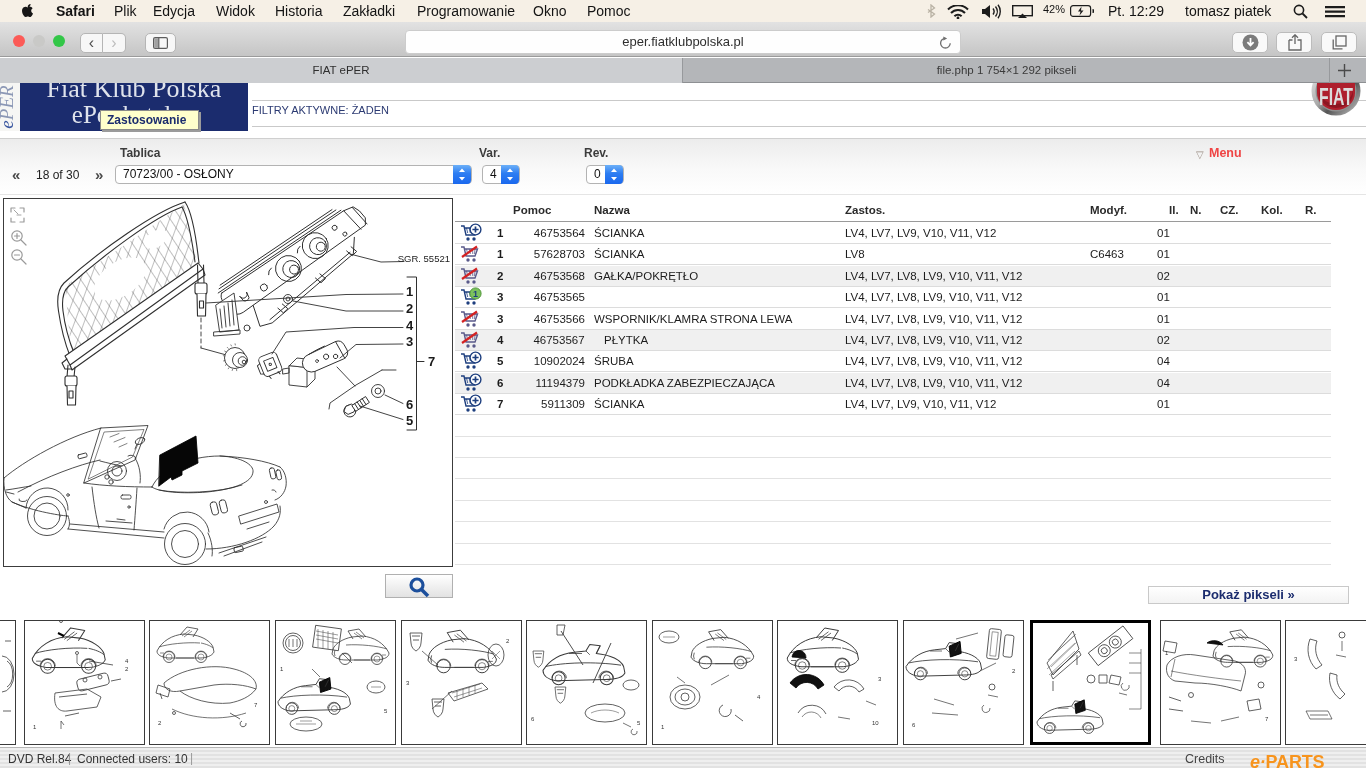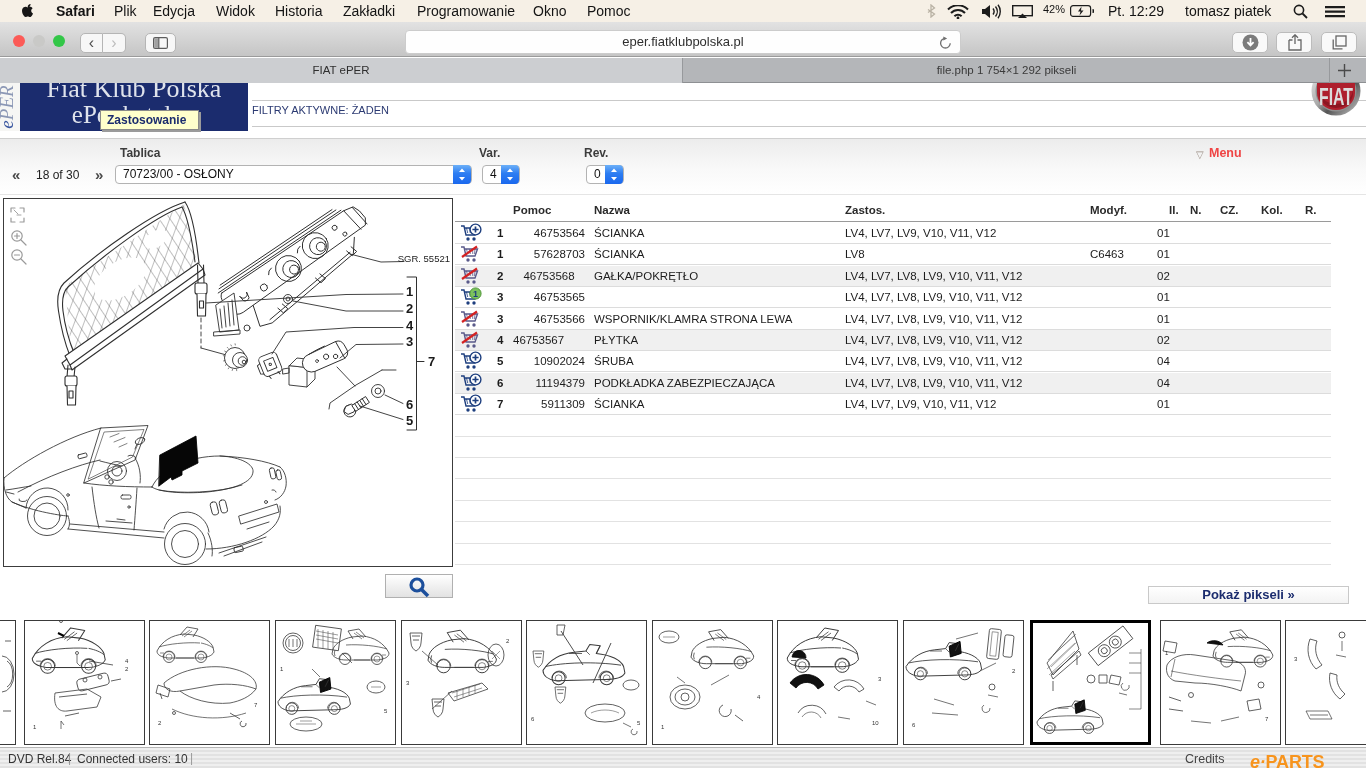--- a/index.html
+++ b/index.html
@@ -458,21 +458,21 @@
       </div>
       <div class="trow rsep gray" style="top:65.8px;">
         <div style="left:5px;top:0px;"><svg width="24" height="20" viewBox="0 0 24 20">
             <path d="M1 3 h3 l2 9 h9 l2.5-7 H5" stroke="#5a5a8a" stroke-width="1.4" fill="none"></path>
             <path d="M6.5 5 l1.2 5 M9.5 5 l0.8 5 M12.5 5 l0.3 5 M15 5 l-0.5 5" stroke="#5a5a8a" stroke-width="0.8" fill="none"></path>
             <circle cx="8" cy="16" r="1.7" fill="#5a5a8a"></circle>
             <circle cx="14" cy="16" r="1.7" fill="#5a5a8a"></circle>
             <path d="M2 13 L17 2.5" stroke="#d42222" stroke-width="2.2"></path>
           </svg></div>
         <div style="left:42px;font-weight:bold;">2</div>
-        <div style="left:58px;width:72px;text-align:center;">46753568</div>
+        <div style="left:58px;width:72px;text-align:right;">46753568</div>
         <div style="left:139px;">GAŁKA/POKRĘTŁO</div>
         <div style="left:390px;">LV4, LV7, LV8, LV9, V10, V11, V12</div>
         <div style="left:635px;"></div>
         <div style="left:702px;">02</div>
       </div>
       <div class="trow rsep" style="top:87.19999999999999px;">
         <div style="left:5px;top:0px;"><svg width="24" height="20" viewBox="0 0 24 20">
             <path d="M1 3 h3 l2 9 h9 l2.5-7 H5" stroke="#1e3f7f" stroke-width="1.4" fill="none"></path>
             <path d="M6.5 5 l1.2 5 M9.5 5 l0.8 5 M12.5 5 l0.3 5 M15 5 l-0.5 5" stroke="#1e3f7f" stroke-width="0.8" fill="none"></path>
             <circle cx="8" cy="16" r="1.7" fill="#1e3f7f"></circle>
@@ -504,22 +504,22 @@
       </div>
       <div class="trow rsep gray" style="top:130px;">
         <div style="left:5px;top:0px;"><svg width="24" height="20" viewBox="0 0 24 20">
             <path d="M1 3 h3 l2 9 h9 l2.5-7 H5" stroke="#5a5a8a" stroke-width="1.4" fill="none"></path>
             <path d="M6.5 5 l1.2 5 M9.5 5 l0.8 5 M12.5 5 l0.3 5 M15 5 l-0.5 5" stroke="#5a5a8a" stroke-width="0.8" fill="none"></path>
             <circle cx="8" cy="16" r="1.7" fill="#5a5a8a"></circle>
             <circle cx="14" cy="16" r="1.7" fill="#5a5a8a"></circle>
             <path d="M2 13 L17 2.5" stroke="#d42222" stroke-width="2.2"></path>
           </svg></div>
         <div style="left:42px;font-weight:bold;">4</div>
-        <div style="left:58px;width:72px;text-align:left;">46753567</div>
-        <div style="left:139px;text-align:center;">PŁYTKA</div>
+        <div style="left:68px;width:72px;text-align:center;">46753567</div>
+        <div style="left:149px;text-align:center;">PŁYTKA</div>
         <div style="left:390px;">LV4, LV7, LV8, LV9, V10, V11, V12</div>
         <div style="left:635px;"></div>
         <div style="left:702px;">02</div>
       </div>
       <div class="trow rsep" style="top:151.39999999999998px;">
         <div style="left:5px;top:0px;"><svg width="24" height="20" viewBox="0 0 24 20">
             <path d="M1 3 h3 l2 9 h9 l2.5-7 H5" stroke="#1e3f7f" stroke-width="1.4" fill="none"></path>
             <path d="M6.5 5 l1.2 5 M9.5 5 l0.8 5 M12.5 5 l0.3 5 M15 5 l-0.5 5" stroke="#1e3f7f" stroke-width="0.8" fill="none"></path>
             <circle cx="8" cy="16" r="1.7" fill="#1e3f7f"></circle>
             <circle cx="14" cy="16" r="1.7" fill="#1e3f7f"></circle>

